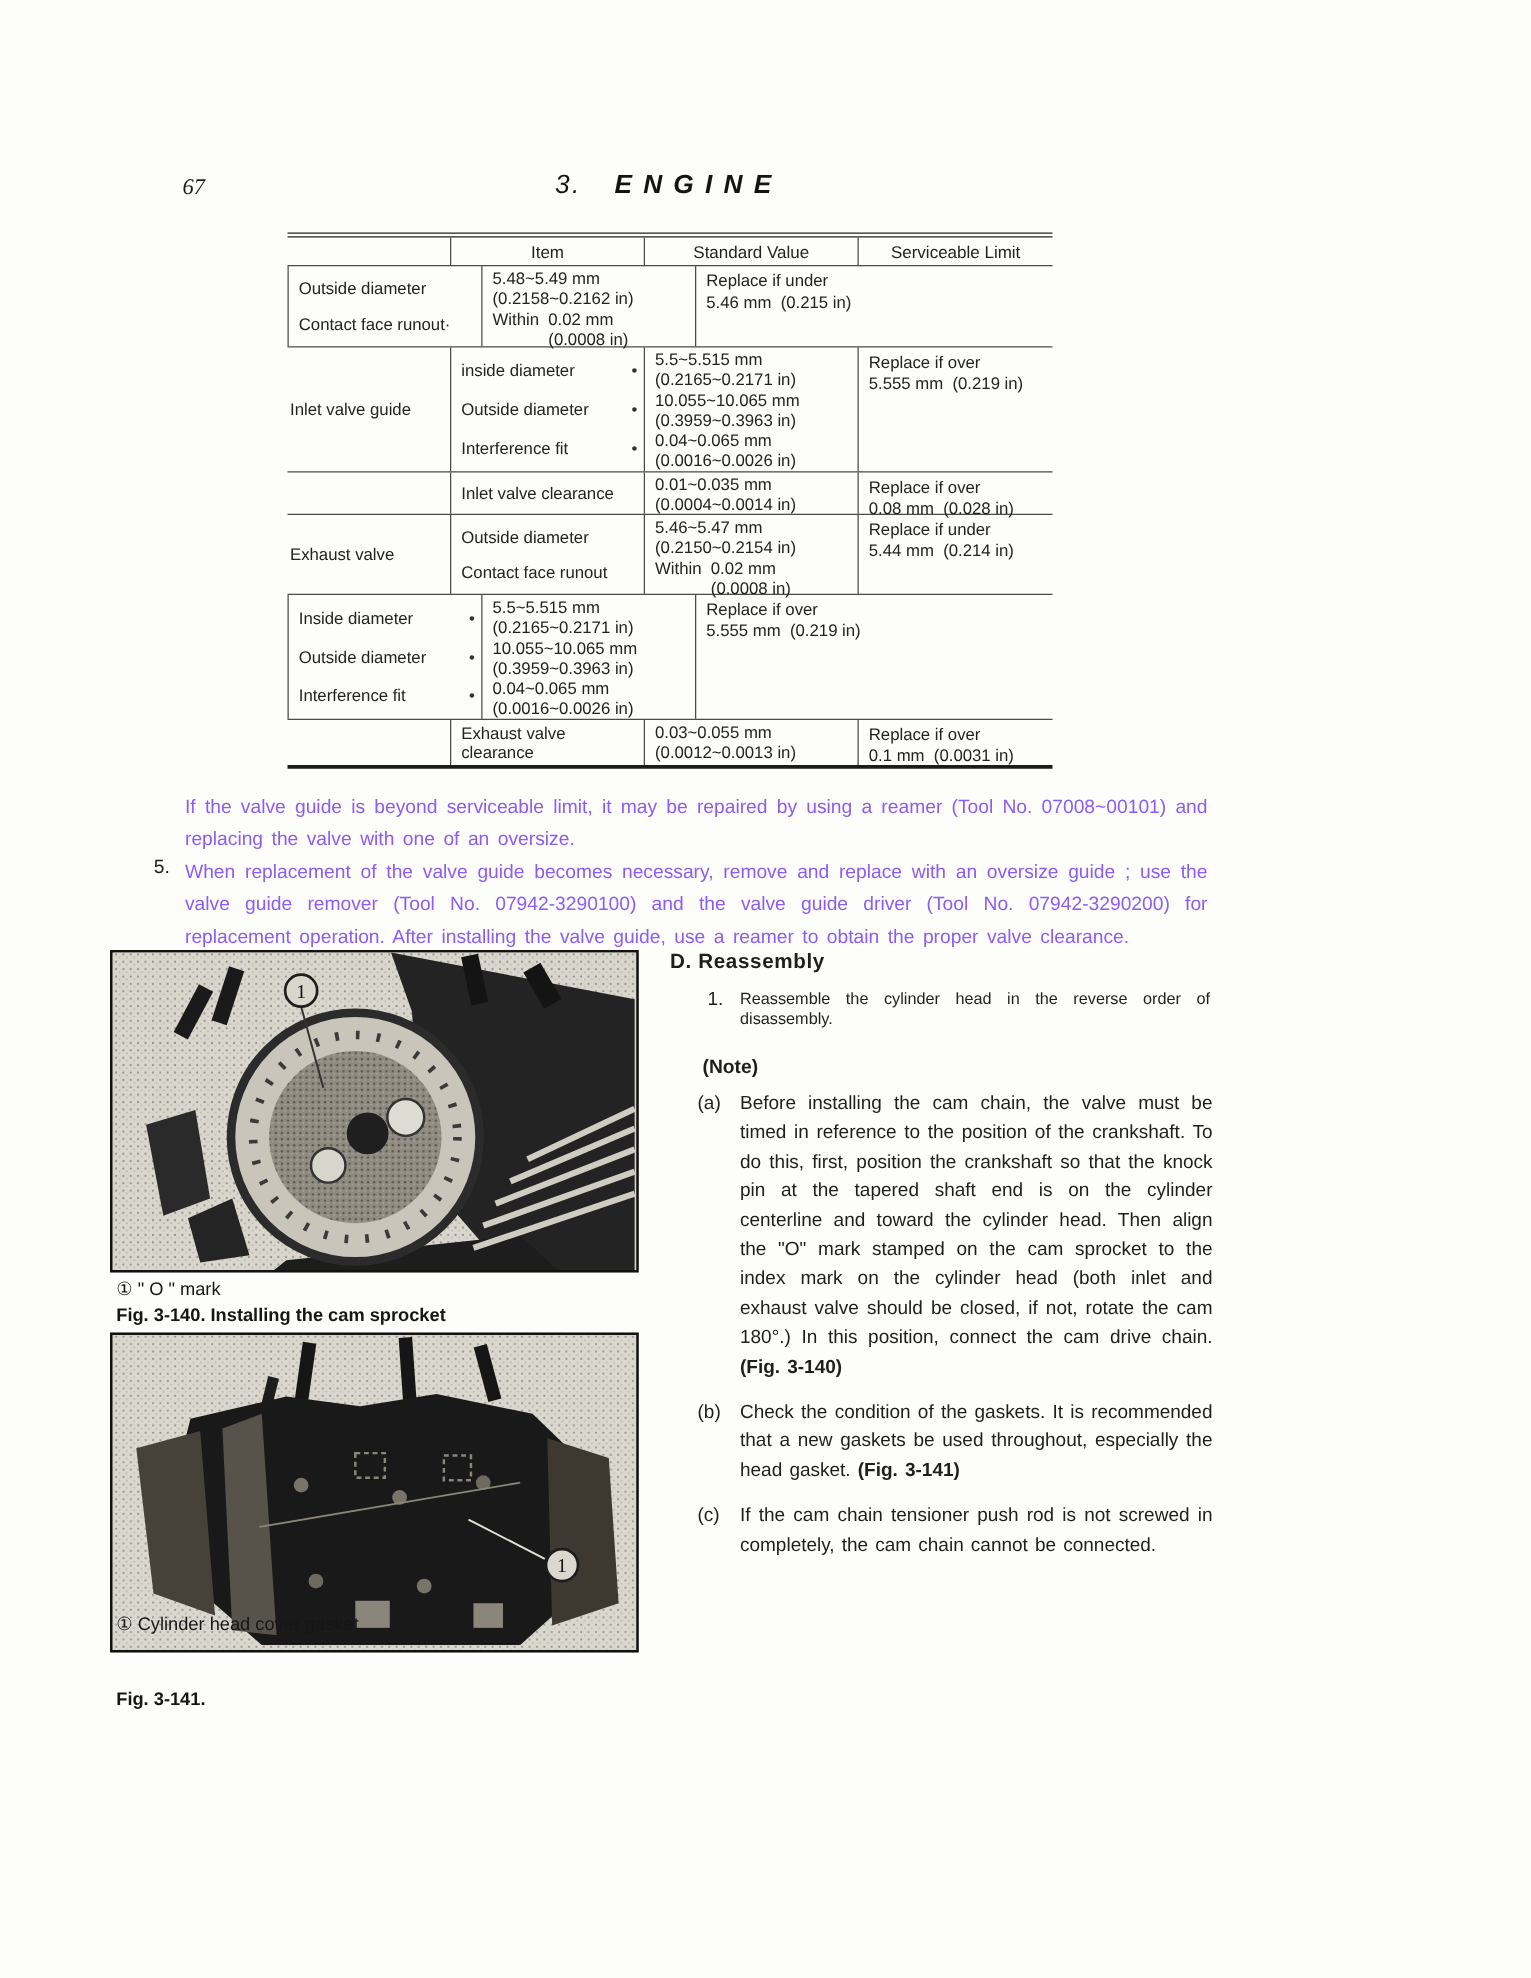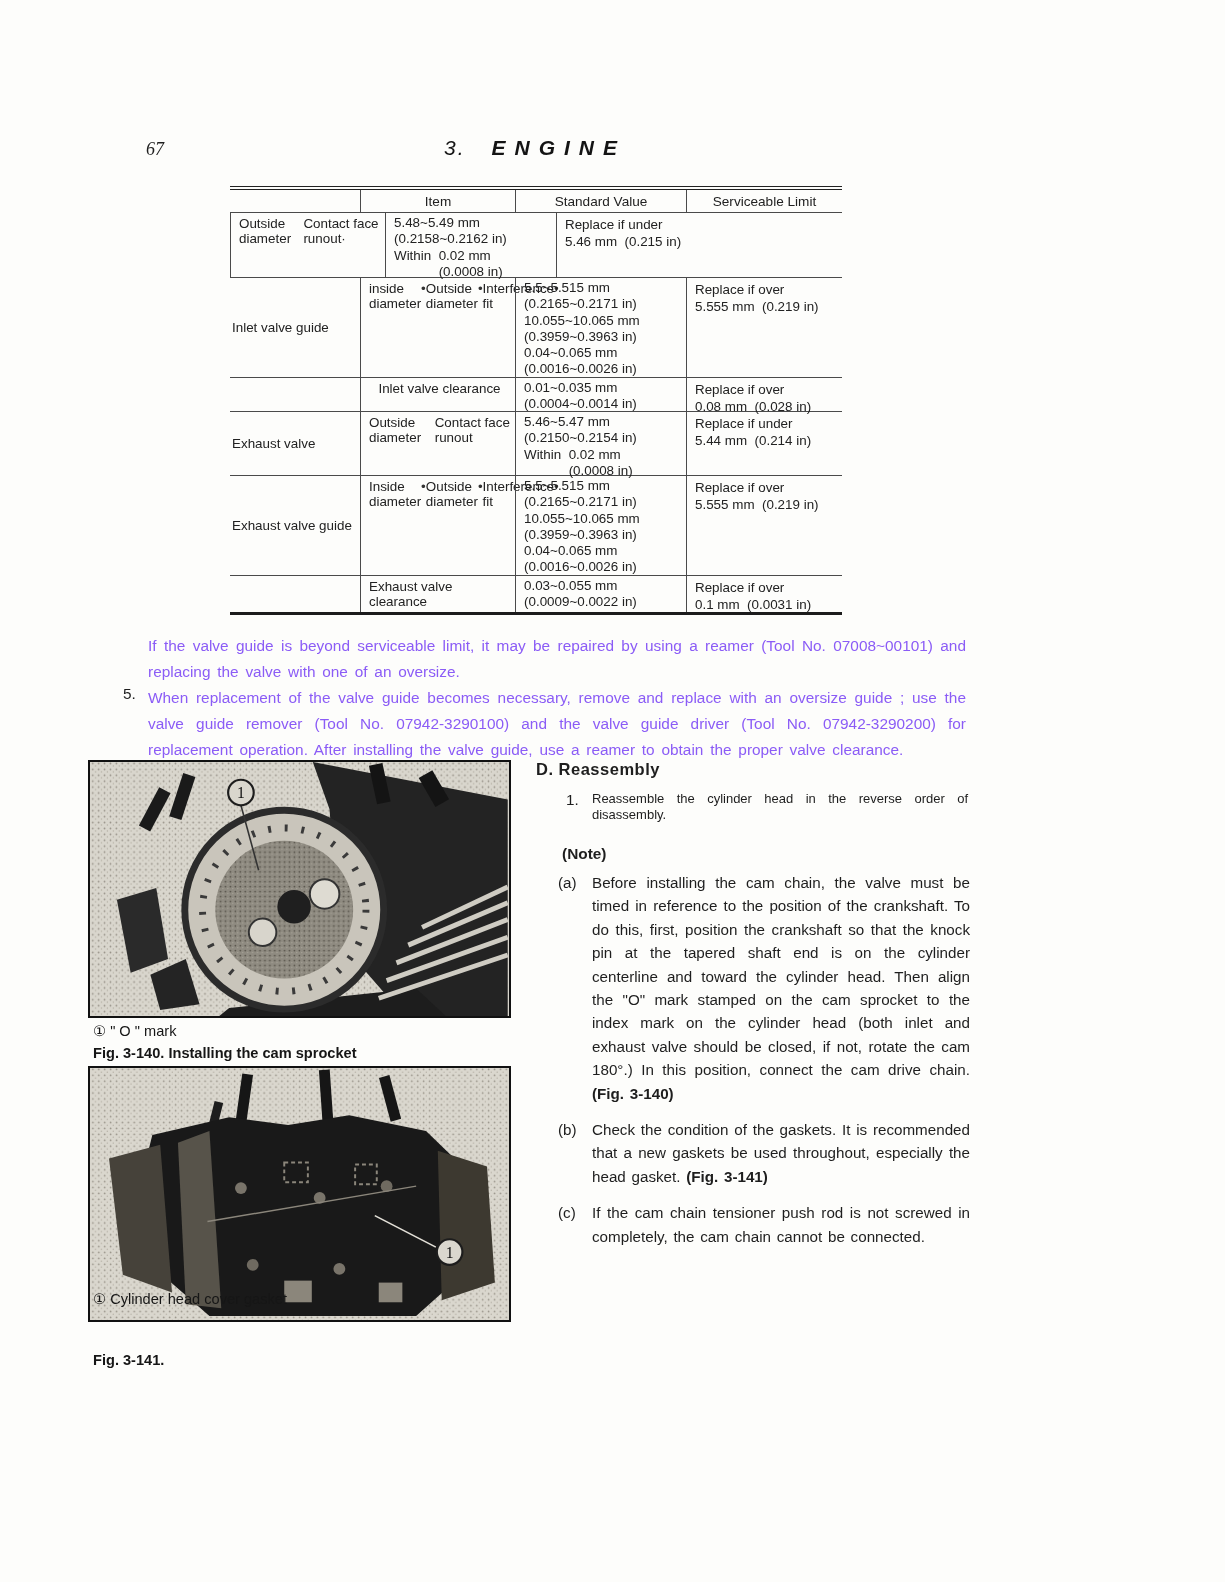--- a/index.html
+++ b/index.html
@@ -31,21 +31,21 @@
   .t-row:last-child { border-bottom:none; }
   .thead { height:23px; font-size:13.6px; }
   .c1 { width:130px; }
   .c2 { width:155px; border-left:1px solid #4a4a4a; }
   .c3 { width:171px; border-left:1px solid #4a4a4a; }
   .c4 { flex:1; border-left:1px solid #4a4a4a; }
   .thead .c2, .thead .c3, .thead .c4 { display:flex; align-items:center; justify-content:center;text-align:right; }
   .g0 { height:65px; } .g1 { height:100px; } .g2 { height:34px; }
   .g3 { height:64px; } .g4 { height:100px; } .g5 { height:36px; }
   .cell-label { display:flex; align-items:center; padding-left:2px; }
-  .cell-items { display:flex; justify-content:space-around; padding:3px 5px 3px 8px; }
+  .cell-items { display:flex; flex-direction:column; justify-content:space-around; padding:3px 5px 3px 8px; }
   .item-line { display:flex; justify-content:space-between; }
   .item-mark { color:#333; }
   .cell-std { padding:2px 4px 2px 8px; }
   .cell-std div { line-height:16.3px; white-space:pre; }
   .cell-lim { padding:3px 4px 2px 8px; }
   .cell-lim div { line-height:17px; white-space:pre; }
   
   .para {
     position:absolute; left:148px; width:818px;
     font-size:15.4px; line-height:26px; text-align:justify;
@@ -191,21 +191,20 @@
             <div>(0.2150~0.2154 in)</div>
             <div>Within  0.02 mm</div>
             <div>            (0.0008 in)</div>
           </div>
           <div class="c4 cell-lim">
             <div>Replace if under</div>
             <div>5.44 mm  (0.214 in)</div>
           </div>
         </div>
         <div class="t-row g4">
-          <div class="c1 cell-label">Exhaust valve guide</div>
           <div class="c2 cell-items">
             <div class="item-line">
               <span>Inside diameter</span>
               <span class="item-mark">•</span>
             </div>
             <div class="item-line">
               <span>Outside diameter</span>
               <span class="item-mark">•</span>
             </div>
             <div class="item-line">
@@ -229,21 +228,21 @@
         <div class="t-row g5">
           <div class="c1 cell-label"></div>
           <div class="c2 cell-items">
             <div class="item-line">
               <span>Exhaust valve clearance</span>
               <span class="item-mark"></span>
             </div>
           </div>
           <div class="c3 cell-std">
             <div>0.03~0.055 mm</div>
-            <div>(0.0009~0.0022 in)</div>
+            <div>(0.0012~0.0013 in)</div>
           </div>
           <div class="c4 cell-lim">
             <div>Replace if over</div>
             <div>0.1 mm  (0.0031 in)</div>
           </div>
         </div>
       </div>
   </div>
 
   <div class="para para4">If the valve guide is beyond serviceable limit, it may be repaired by using a reamer (Tool No. 07008~00101) and replacing the valve with one of an oversize.</div>

